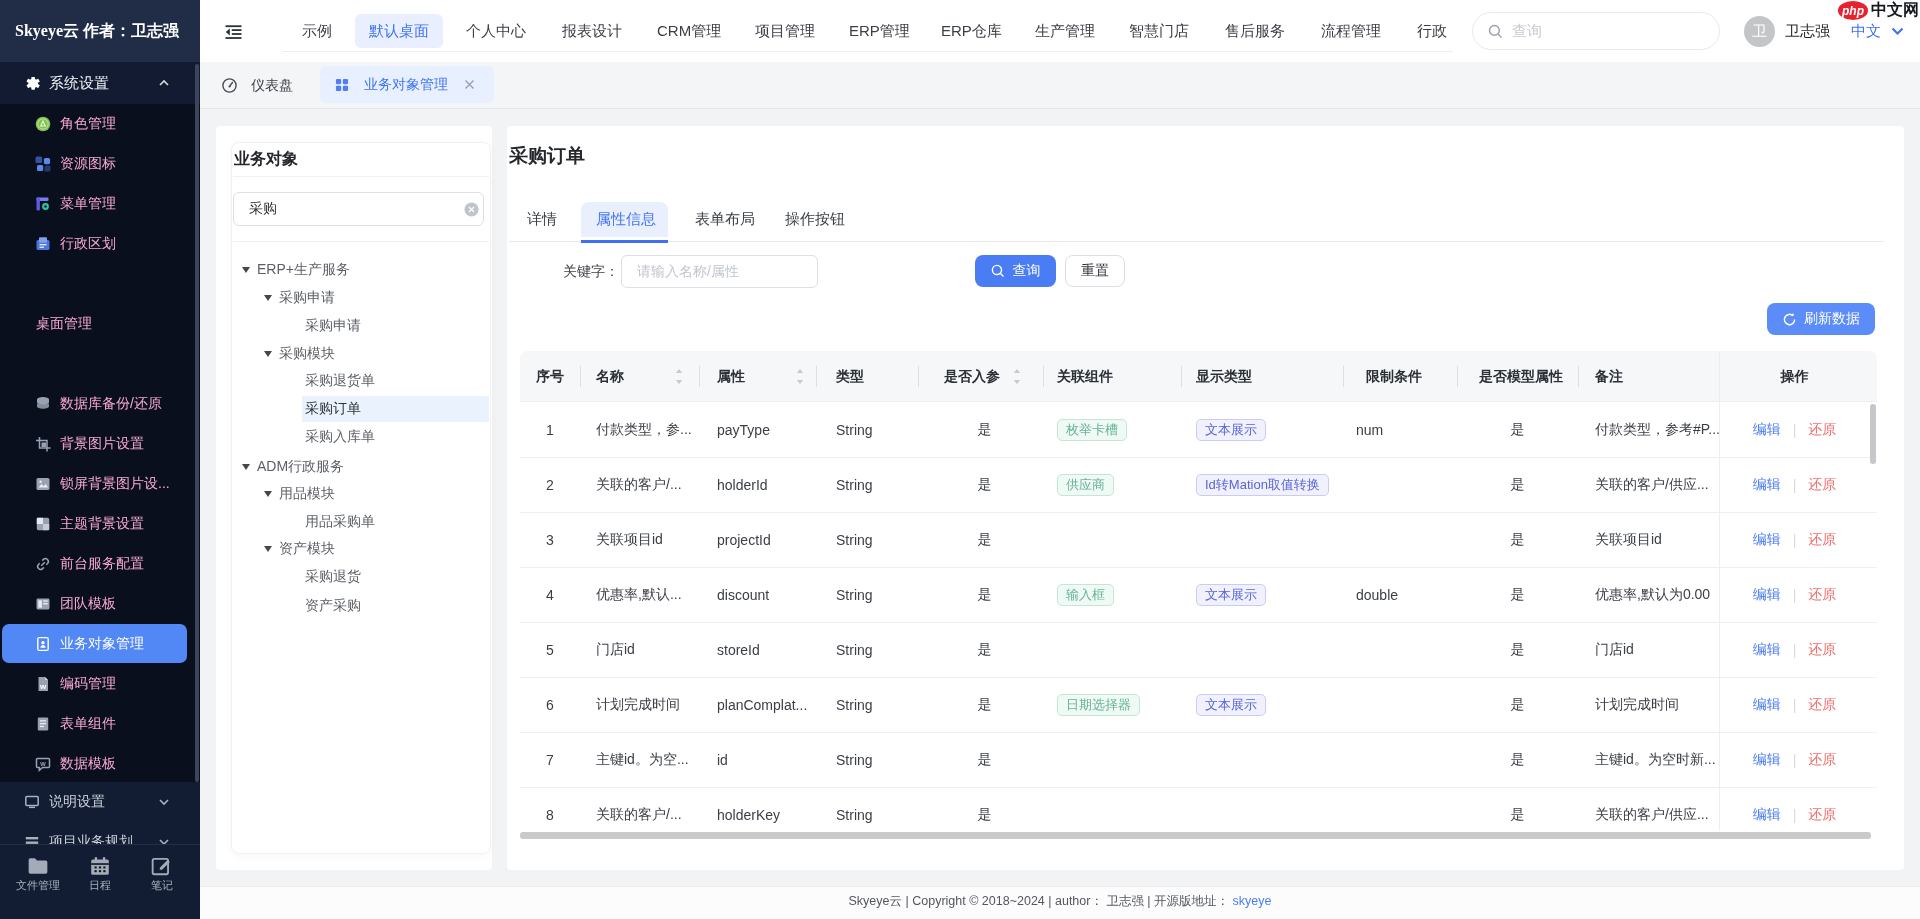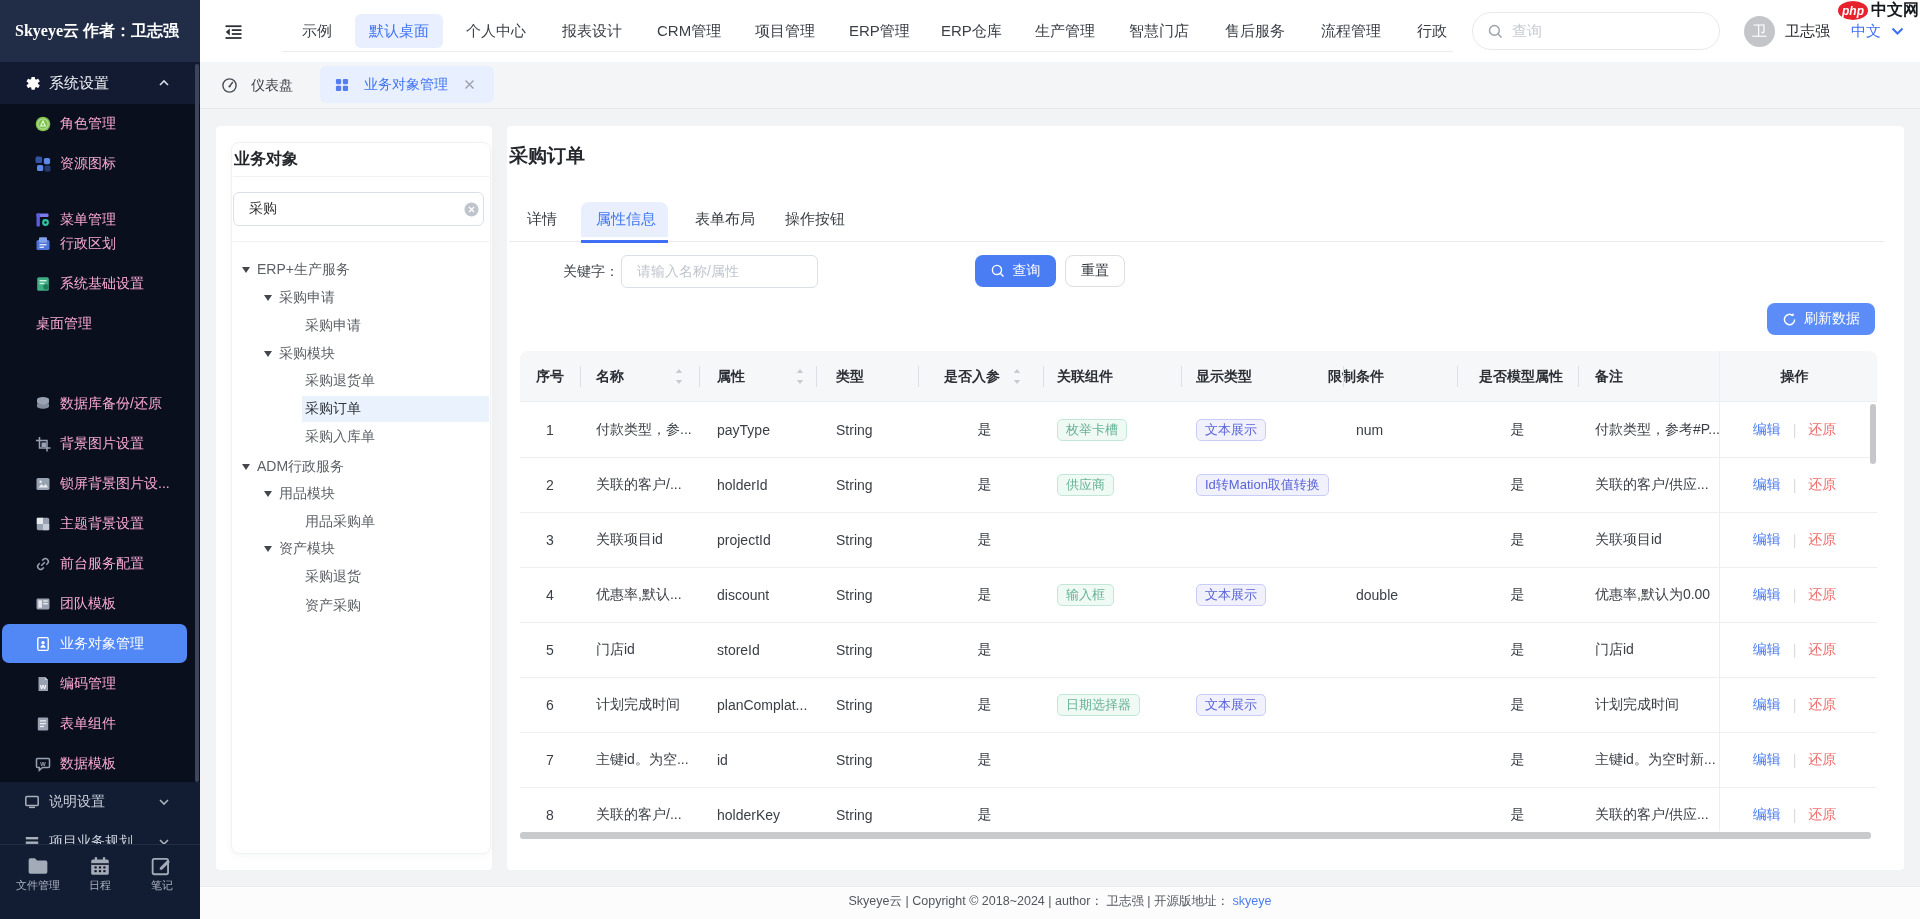--- a/index.html
+++ b/index.html
@@ -116,46 +116,37 @@
     </div>
 <div class="mi" style="top:144px">
       <svg class="ic" viewBox="0 0 16 16">
         <rect x="0.5" y="0.5" width="6.6" height="6.6" rx="1.6" fill="#32549e"></rect>
         <rect x="8.9" y="2" width="6.2" height="6.2" rx="1.6" fill="#5d87e9"></rect>
         <rect x="2" y="8.9" width="6.2" height="6.2" rx="1.6" fill="#5d87e9"></rect>
         <rect x="9.5" y="9.5" width="6" height="6" rx="1.6" fill="#243a6e"></rect>
       </svg>
       <span class="tx">资源图标</span>
     </div>
-<div class="mi" style="top:200px">
+<div class="mi" style="top:184px">
       <svg class="ic" viewBox="0 0 16 16">
         <rect x="1.5" y="1.5" width="12" height="3.4" rx="1" fill="#7a7bf0"></rect>
         <rect x="1.5" y="1.5" width="3.4" height="13" rx="1" fill="#5b5ce0"></rect>
         <circle cx="10.5" cy="10.5" r="3.4" fill="#2ec5a2"></circle>
         <circle cx="10.5" cy="10.5" r="1.2" fill="#0a0f1e"></circle>
       </svg>
       <span class="tx">菜单管理</span>
     </div>
 <div class="mi" style="top:224px">
       <svg class="ic" viewBox="0 0 16 16">
         <rect x="1.5" y="4" width="13" height="10" rx="1.6" fill="#4f74d9"></rect>
         <rect x="4" y="1.2" width="8" height="5.6" rx="1" fill="#83a2ee"></rect>
         <rect x="4.5" y="8" width="7" height="1.4" fill="#dbe5fb"></rect>
         <rect x="4.5" y="10.6" width="4.5" height="1.4" fill="#dbe5fb"></rect>
       </svg>
       <span class="tx">行政区划</span>
-    </div>
-<div class="mi" style="top:264px">
-      <svg class="ic" viewBox="0 0 16 16">
-        <rect x="2.2" y="1.2" width="11.6" height="13.6" rx="1.6" fill="#3fae85"></rect>
-        <rect x="4.5" y="4" width="7" height="1.4" fill="#d8f2e7"></rect>
-        <rect x="4.5" y="6.8" width="5" height="1.4" fill="#d8f2e7"></rect>
-        <circle cx="11" cy="11" r="2.8" fill="#1f7d58"></circle>
-      </svg>
-      <span class="tx">系统基础设置</span>
     </div>
 <div class="mi noicon" style="top:304px">
       <span class="tx">桌面管理</span>
     </div>
 <div class="mi" style="top:384px">
       <svg class="ic" viewBox="0 0 16 16">
         <ellipse cx="8" cy="3.2" rx="6" ry="2.2" fill="#99a2b2"></ellipse>
         <path d="M2 3.2v3c0 1.2 2.7 2.2 6 2.2s6-1 6-2.2v-3z" fill="#99a2b2"></path>
         <path d="M2 7.6v3c0 1.2 2.7 2.2 6 2.2s6-1 6-2.2v-3z" fill="#99a2b2" opacity=".85"></path>
       </svg>
@@ -418,21 +409,21 @@
         <path d="M6 18l3.2-4H2.8z" fill="#c6cad1"></path>
       </svg>
  <div class="hc" style="left:316px">类型</div>
  <div class="hc" style="left:424px">是否入参</div>
       <svg class="abs" style="left:491px;top:15px" width="12" height="21" viewBox="0 0 12 21">
         <path d="M6 3l3.2 4H2.8z" fill="#c6cad1"></path>
         <path d="M6 18l3.2-4H2.8z" fill="#c6cad1"></path>
       </svg>
  <div class="hc" style="left:537px">关联组件</div>
  <div class="hc" style="left:676px">显示类型</div>
- <div class="hc" style="left:808px">限制条件</div>
+ <div class="hc" style="left:846px">限制条件</div>
  <div class="hc" style="left:959px">是否模型属性</div>
  <div class="hc" style="left:1075px">备注</div>
  <div class="hc" style="left:1199px;width:151px;justify-content:center">操作</div>
  <div class="htick" style="left:60px"></div>
       <div class="htick" style="left:179px"></div>
       <div class="htick" style="left:296px"></div>
       <div class="htick" style="left:398px"></div>
       <div class="htick" style="left:523px"></div>
       <div class="htick" style="left:661px"></div>
       <div class="htick" style="left:823px"></div>

